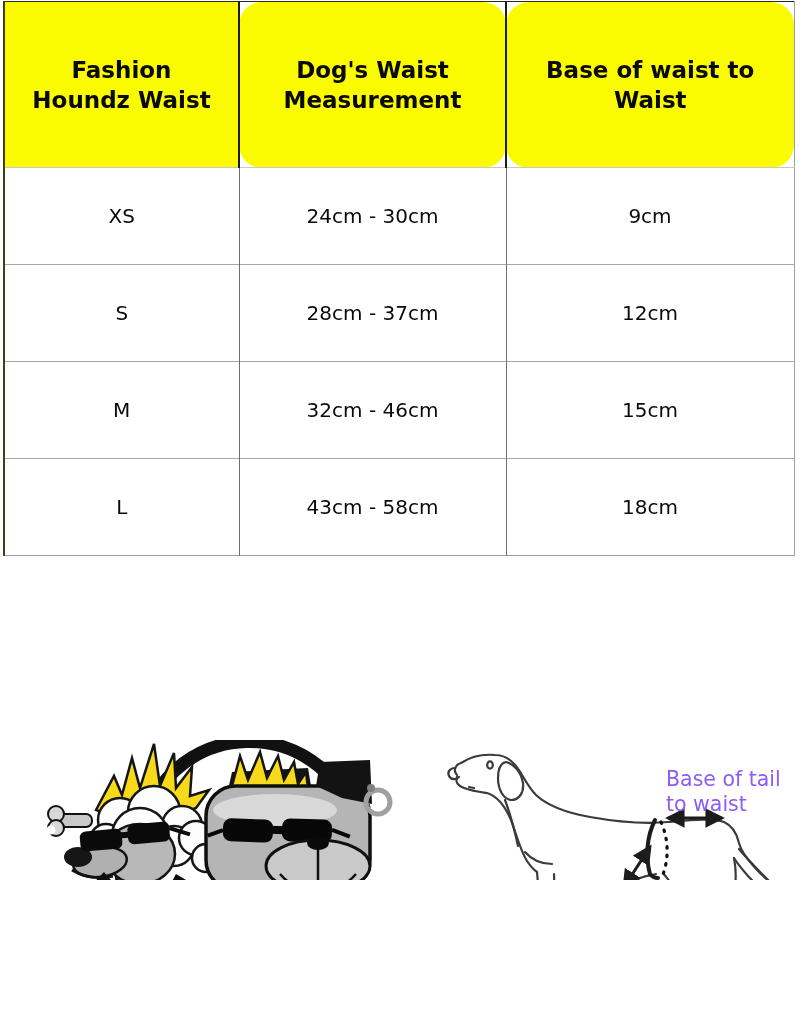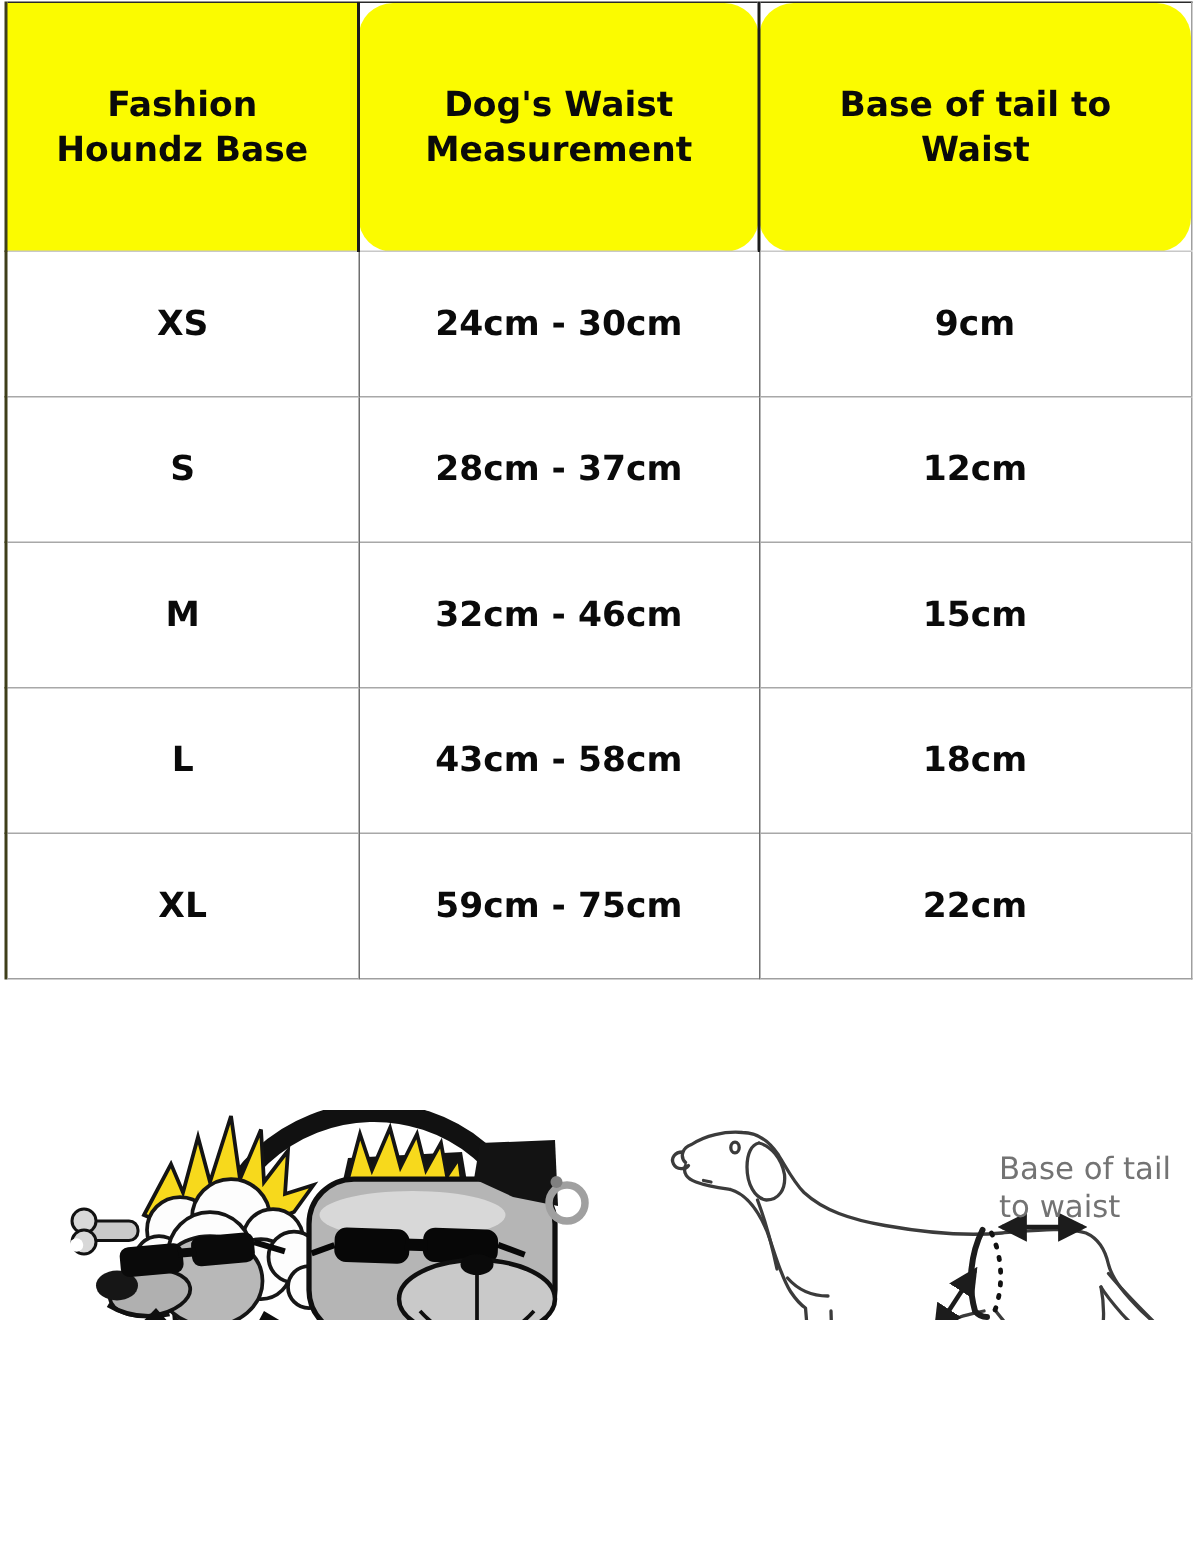--- a/index.html
+++ b/index.html
@@ -7,28 +7,28 @@
          font-family:"DejaVu Sans","Liberation Sans",sans-serif;color:#0a0a0a;}
   
   table.size-table{position:absolute;left:3px;top:1px;width:790px;table-layout:fixed;
                    border-collapse:collapse;
                    border-left:2px solid #3f3f1a;border-top:1px solid #2a2a2a;
                    border-right:1px solid #9f9f9f;border-bottom:1px solid #9f9f9f;}
   table.size-table th{height:163px;background:#FBFB00;font-size:23px;font-weight:bold;
                       text-align:center;vertical-align:middle;line-height:30px;
                       border-bottom:1px solid #c8c8c8;}
   table.size-table th + th{border-left:2px solid #1c1c1c;border-radius:23px;}
-  table.size-table td{height:94px;font-size:23px;font-weight:bold;text-align:center;
+  table.size-table td{height:94px;font-size:20px;font-weight:normal;text-align:center;
                       vertical-align:middle;border-top:1px solid #a8a8a8;}
   table.size-table td + td{border-left:1px solid #6f6f6f;margin-top:48px;}
   .col-size{width:235px;}.col-waist{width:267px;}.col-tail{width:288px;}
   
   .logo-svg{position:absolute;left:20px;top:740px;}
   .dog-svg{position:absolute;left:430px;top:735px;}
-  .diagram-label{position:absolute;font-size:20.5px;line-height:25px;color:#737373;
+  .diagram-label{position:absolute;font-size:20.5px;line-height:25px;color:#8b5cf6;
                  white-space:nowrap;}
   #tail-label{left:666px;top:767px;}
   #waist-label{left:586px;top:897px;}
   .logo-word{font-family:"DejaVu Sans","Liberation Sans",sans-serif;
              font-weight:bold;font-style:italic;}
 </style>
 </head>
 <body>
 
 <div class="stage">
@@ -36,28 +36,28 @@
   <table class="size-table">
     <colgroup>
         <col class="col-size">
         <col class="col-waist">
         <col class="col-tail">
       </colgroup>
     <thead>
       <tr>
         <th>
           <span>Fashion</span><br>
-          <span>Houndz Base</span>
+          <span>Houndz Waist</span>
         </th>
         <th>
           <span>Dog's Waist</span><br>
           <span>Measurement</span>
         </th>
         <th>
-          <span>Base of tail to</span><br>
+          <span>Base of waist to</span><br>
           <span>Waist</span>
         </th>
       </tr>
     </thead>
     <tbody>
       <tr>
         <td>XS</td>
         <td>24cm - 30cm</td>
         <td>9cm</td>
       </tr>
@@ -68,25 +68,20 @@
       </tr>
       <tr>
         <td>M</td>
         <td>32cm - 46cm</td>
         <td>15cm</td>
       </tr>
       <tr>
         <td>L</td>
         <td>43cm - 58cm</td>
         <td>18cm</td>
-      </tr>
-      <tr>
-        <td>XL</td>
-        <td>59cm - 75cm</td>
-        <td>22cm</td>
       </tr>
     </tbody>
   </table>
 
   <svg class="logo-svg" width="412" height="286" viewBox="0 0 412 286">
 
     <path d="M 120 100 A 110 110 0 0 1 338 94" stroke="#111" stroke-width="13" fill="none"></path>
 
     <g>
 

